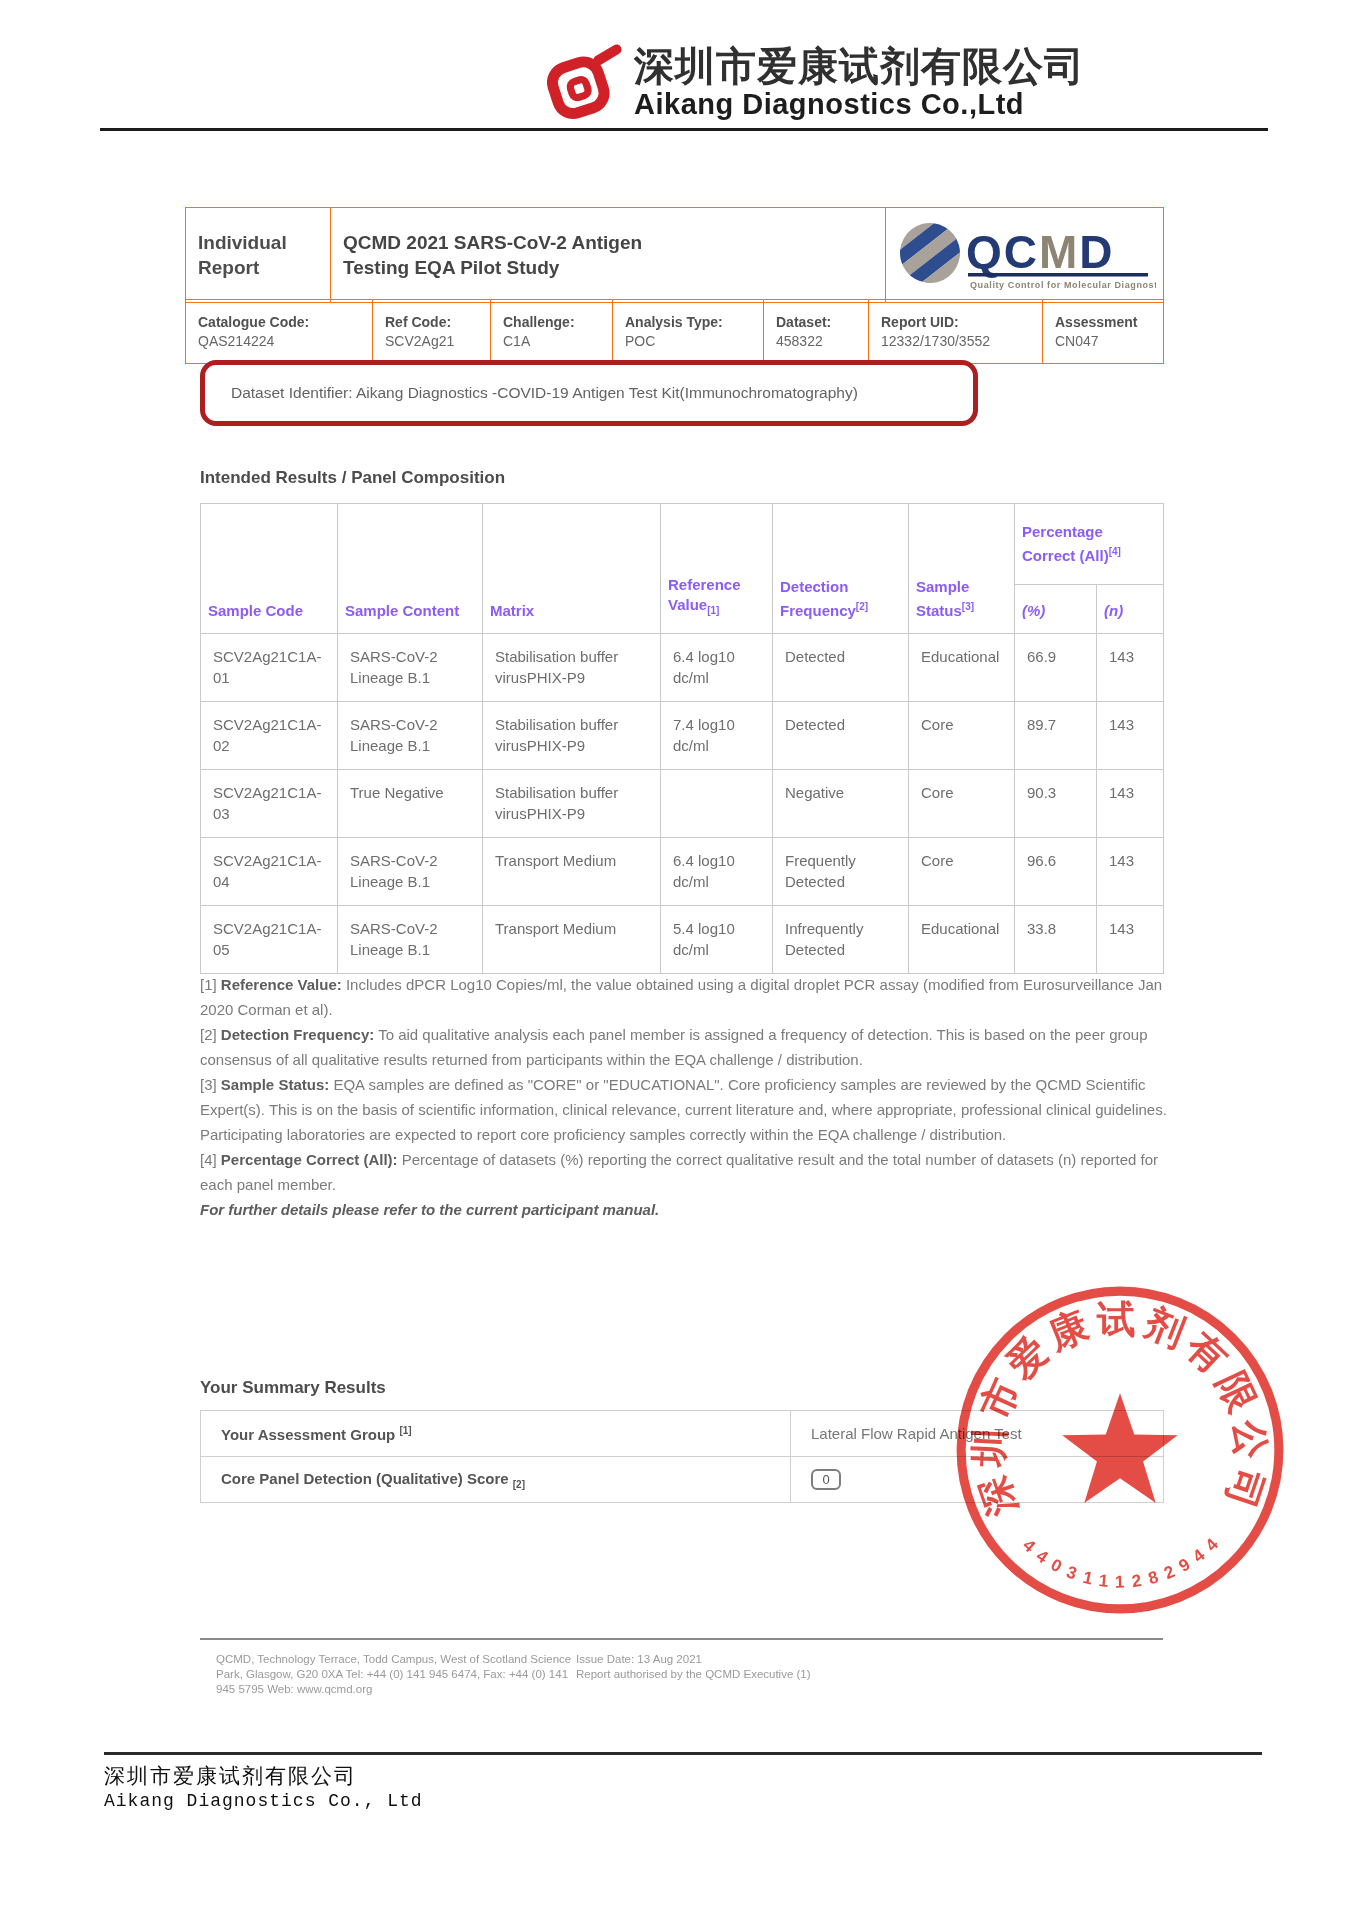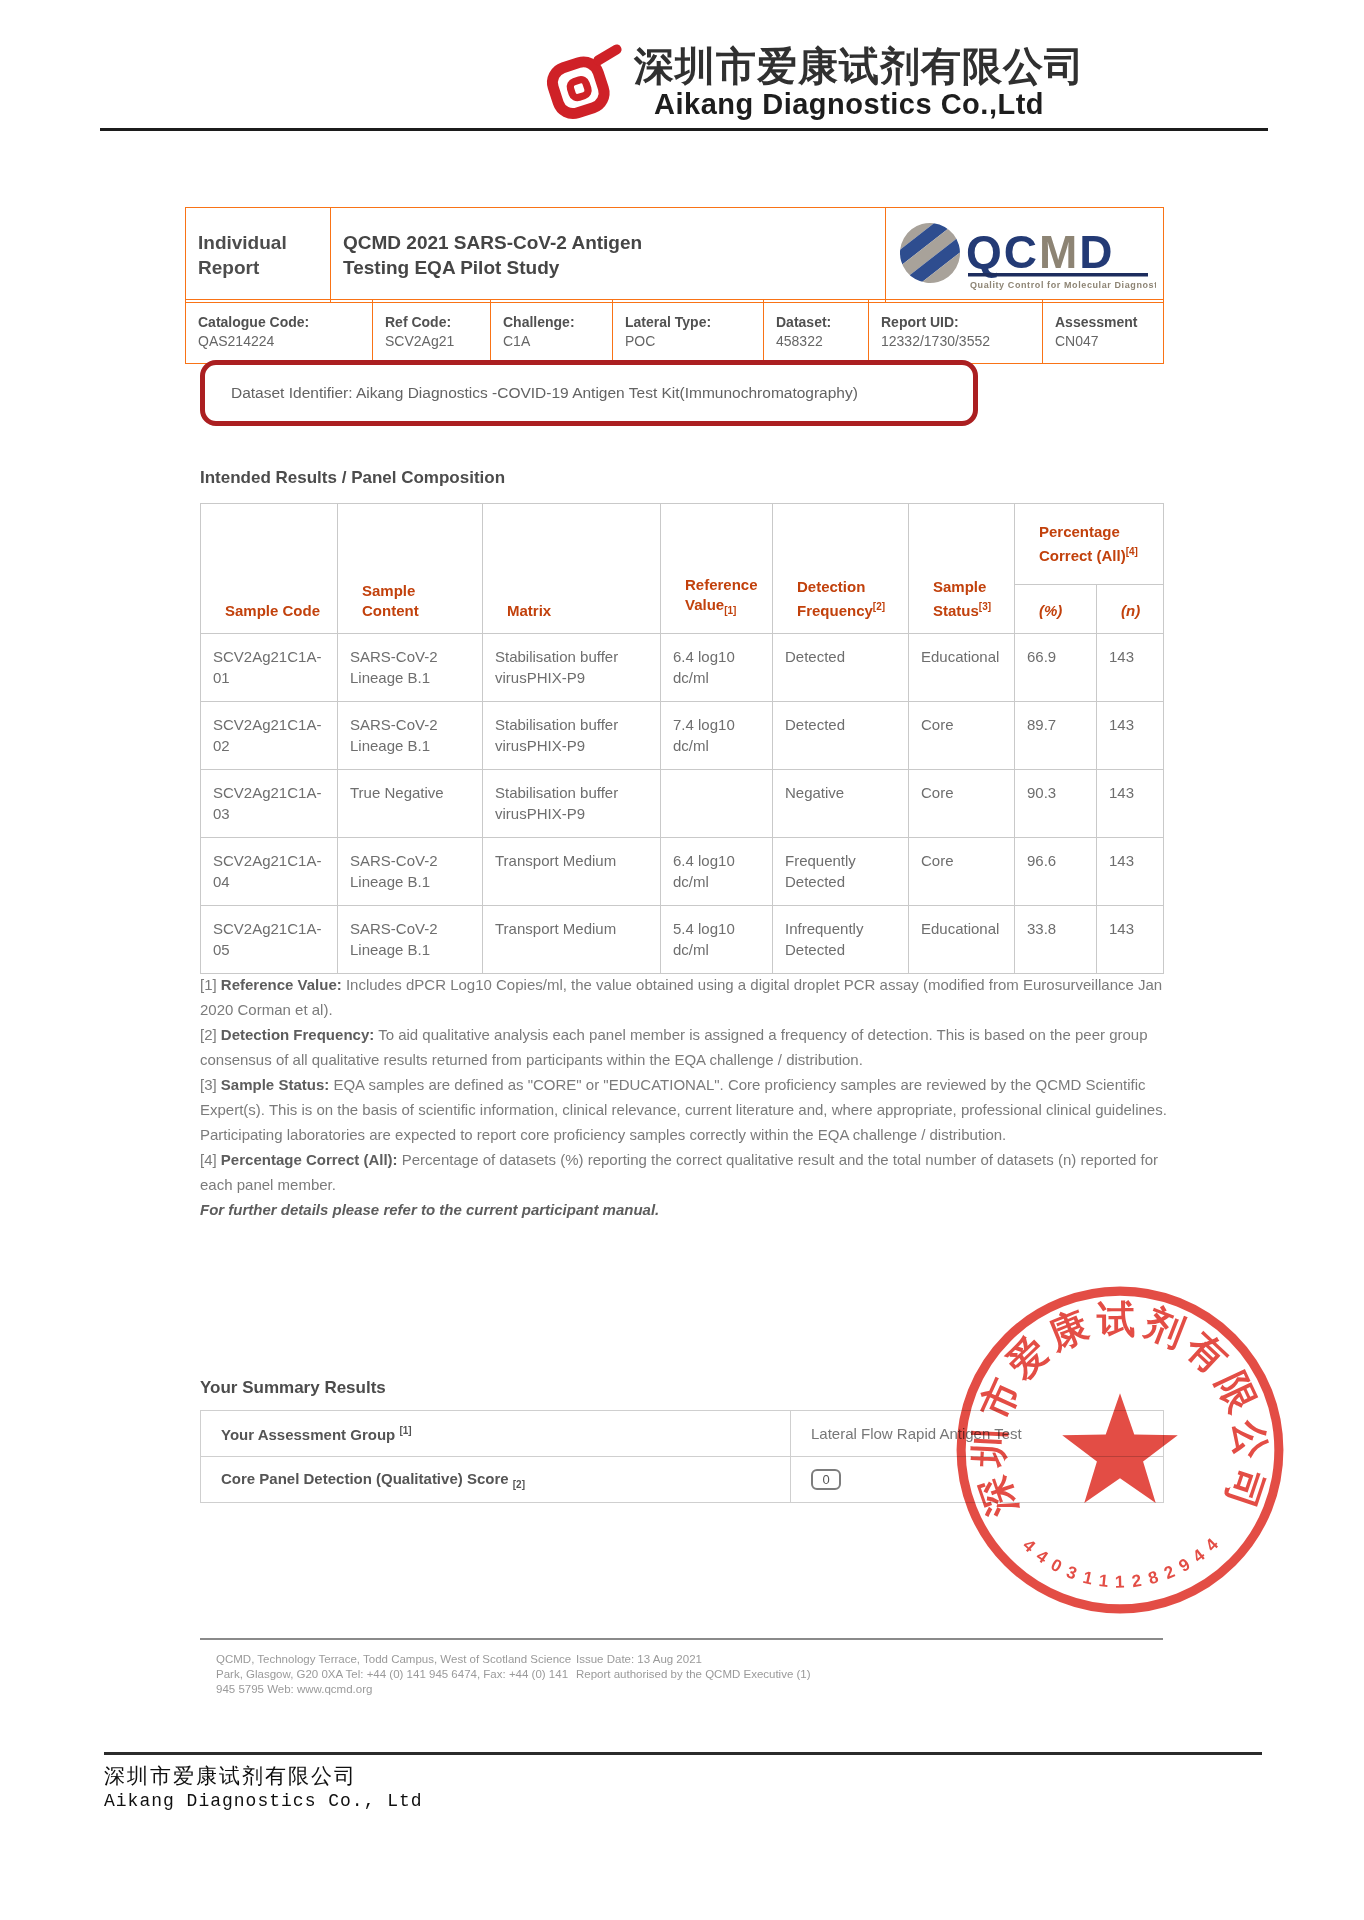--- a/index.html
+++ b/index.html
@@ -4,21 +4,21 @@
 <style>
   html,body{margin:0;padding:0;background:#e8e8e8;}
   .page{position:relative;width:1364px;height:1920px;background:#ffffff;margin:0 auto;
         font-family:"Liberation Sans", sans-serif;overflow:hidden;}
   .abs{position:absolute;}
 
   
   .co-header{top:44px;left:540px;display:flex;align-items:flex-start;}
   .co-text{margin-left:12px;}
   .co-cn{font-size:40px;font-weight:bold;color:#303030;letter-spacing:1px;line-height:44px;}
-  .co-en{font-size:29px;font-weight:bold;color:#1d1d1d;letter-spacing:.5px;line-height:32px;margin-left:20px;}
+  .co-en{font-size:29px;font-weight:bold;color:#1d1d1d;letter-spacing:.5px;line-height:32px;}
   .top-rule{top:128px;left:100px;width:1168px;height:3px;background:#1c1c1c;}
 
   
   .rh{top:207px;left:185px;width:978px;border-collapse:collapse;table-layout:fixed;}
   .rh td{border:1px solid #f97316;vertical-align:middle;padding:8px 12px;}
   .rh .rtype{font-size:19px;font-weight:bold;color:#4d4d4d;line-height:25px;}
   .rh .rtitle{font-size:19px;font-weight:bold;color:#454545;line-height:25px;max-width:345px;}
   .rh .meta-label{display:block;font-size:14px;font-weight:bold;color:#515151;line-height:19px;}
   .rh .meta-value{display:block;font-size:14px;color:#666;line-height:19px;}
   .logo-cell{text-align:center;padding:4px 6px !important;}
@@ -26,22 +26,22 @@
   
   .banner{top:360px;left:168px;width:742px;height:56px;border:5px solid #ab1f21;border-radius:16px;
           display:flex;align-items:center;padding-left:26px;font-size:15.5px;color:#636363;margin-left:32px;}
 
   
   .sec-title{font-size:17px;font-weight:bold;color:#4c4c4c;}
 
   
   .panel{top:503px;left:200px;width:963px;border-collapse:collapse;table-layout:fixed;}
   .panel th,.panel td{border:1px solid #c9c9c9;text-align:left;font-weight:normal;}
-  .panel th{vertical-align:bottom;padding:10px 12px 12px 24px;font-size:15px;font-weight:bold;
-            color:#c2410c;line-height:20px;}
+  .panel th{vertical-align:bottom;padding:10px 12px 12px 7px;font-size:15px;font-weight:bold;
+            color:#8b5cf6;line-height:20px;}
   .panel th.group{vertical-align:middle;height:64px;padding-top:8px;padding-bottom:8px;}
   .panel th.subcol{font-style:italic;height:49px;box-sizing:border-box;}
   .panel td{vertical-align:top;padding:12px 12px;font-size:15px;color:#6e6e6e;line-height:21px;height:68px;box-sizing:border-box;}
   .panel sub,.summary sub{font-size:10px;}
   .panel sup,.summary sup{font-size:10px;}
 
   
   .fnotes{top:972px;left:200px;width:968px;font-size:15px;color:#7b7b7b;line-height:25px;}
   .fnotes p{margin:0;}
   .fnotes b{color:#5d5d5d;}
@@ -147,21 +147,21 @@
           </td>
       <td>
             <span class="meta-label">Ref Code:</span>
             <span class="meta-value">SCV2Ag21</span>
           </td>
       <td>
             <span class="meta-label">Challenge:</span>
             <span class="meta-value">C1A</span>
           </td>
       <td>
-            <span class="meta-label">Lateral Type:</span>
+            <span class="meta-label">Analysis Type:</span>
             <span class="meta-value">POC</span>
           </td>
       <td>
             <span class="meta-label">Dataset:</span>
             <span class="meta-value">458322</span>
           </td>
       <td>
             <span class="meta-label">Report UID:</span>
             <span class="meta-value">12332/1730/3552</span>
           </td>

